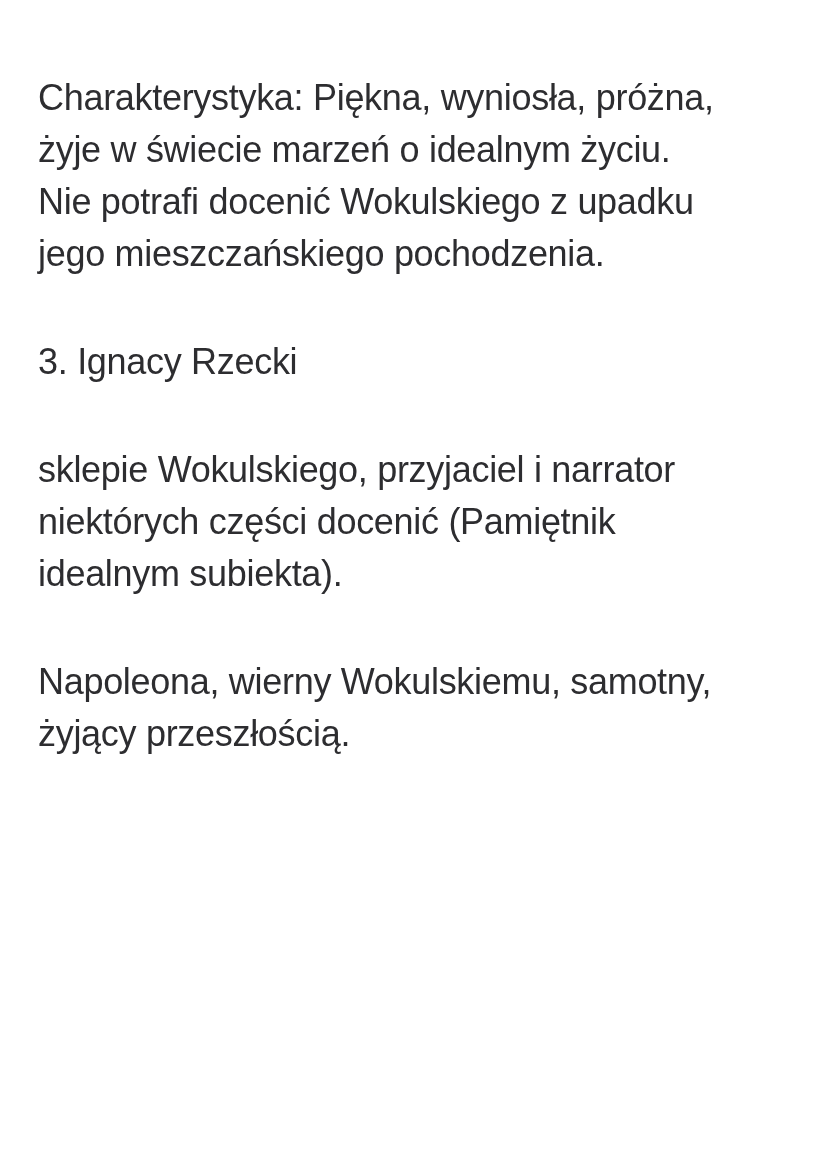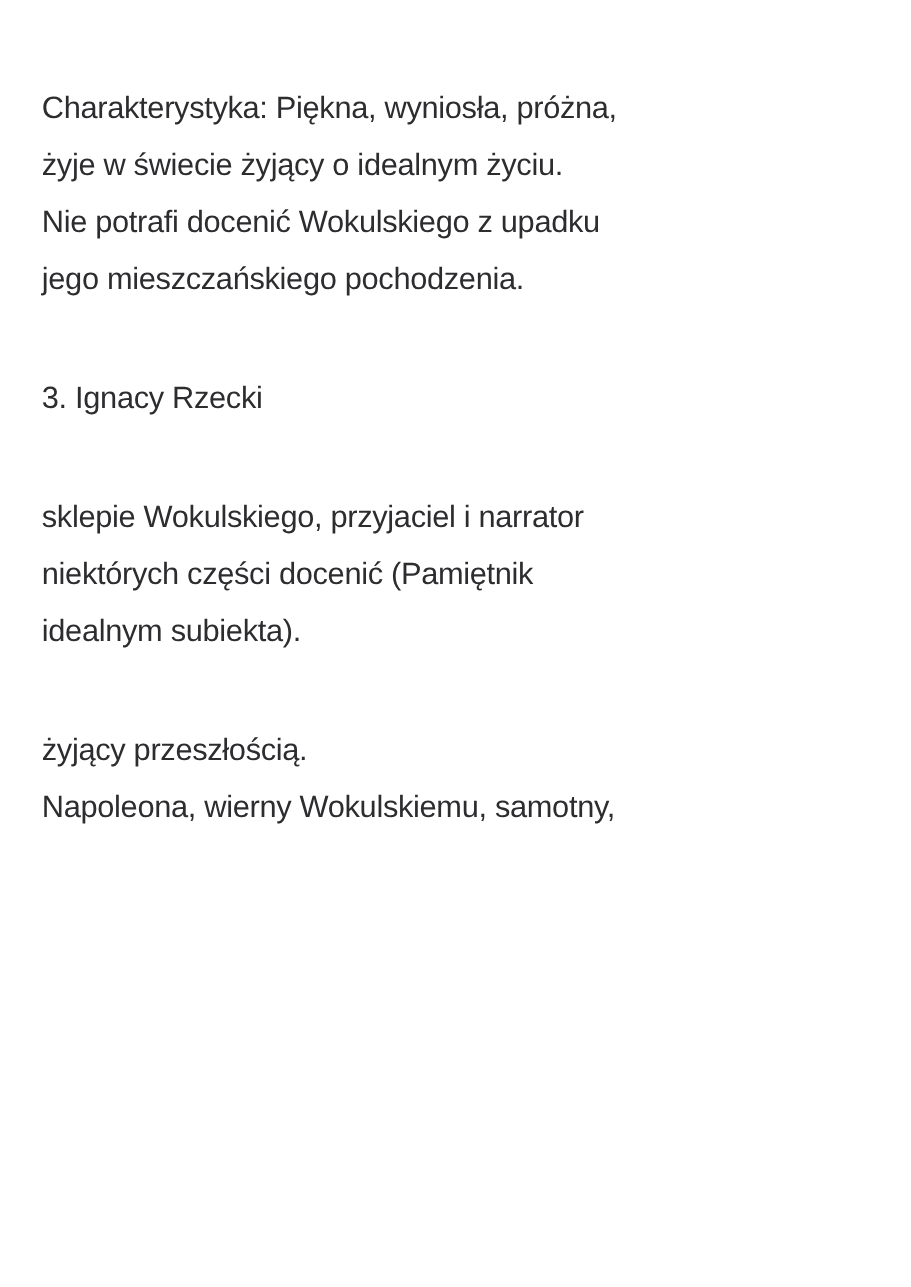--- a/index.html
+++ b/index.html
@@ -12,54 +12,54 @@
     height: 1170px;
     overflow: hidden;
   }
   .page {
     box-sizing: border-box;
     width: 828px;
     height: 836px;
     padding: 72px 30px 0 38px;
     background: #ffffff;
     font-family: "Liberation Sans", sans-serif;
-    font-size: 28px;
+    font-size: 36px;
     line-height: 52px;
     font-weight: 400;
     color: #2d2d30;
     letter-spacing: -0.3px;
   }
   .para {
     margin: 0 0 56px 0;
   }
   .line {
     white-space: pre;
   }
 </style>
 </head>
 <body>
 
 <div class="page">
 
   <div class="para">
     <div class="line">Charakterystyka: Piękna, wyniosła, próżna,</div>
-    <div class="line">żyje w świecie żyjący o idealnym życiu.</div>
+    <div class="line">żyje w świecie marzeń o idealnym życiu.</div>
     <div class="line">Nie potrafi docenić Wokulskiego z upadku</div>
     <div class="line">jego mieszczańskiego pochodzenia.</div>
   </div>
 
 
   <div class="para">
     <div class="line">3. Ignacy Rzecki</div>
   </div>
 
   <div class="para">
     <div class="line">sklepie Wokulskiego, przyjaciel i narrator</div>
     <div class="line">niektórych części docenić (Pamiętnik</div>
     <div class="line">idealnym subiekta).</div>
   </div>
 
   <div class="para">
+    <div class="line">Napoleona, wierny Wokulskiemu, samotny,</div>
     <div class="line">żyjący przeszłością.</div>
-    <div class="line">Napoleona, wierny Wokulskiemu, samotny,</div>
   </div>
 
 </div>
 
 </body></html>

